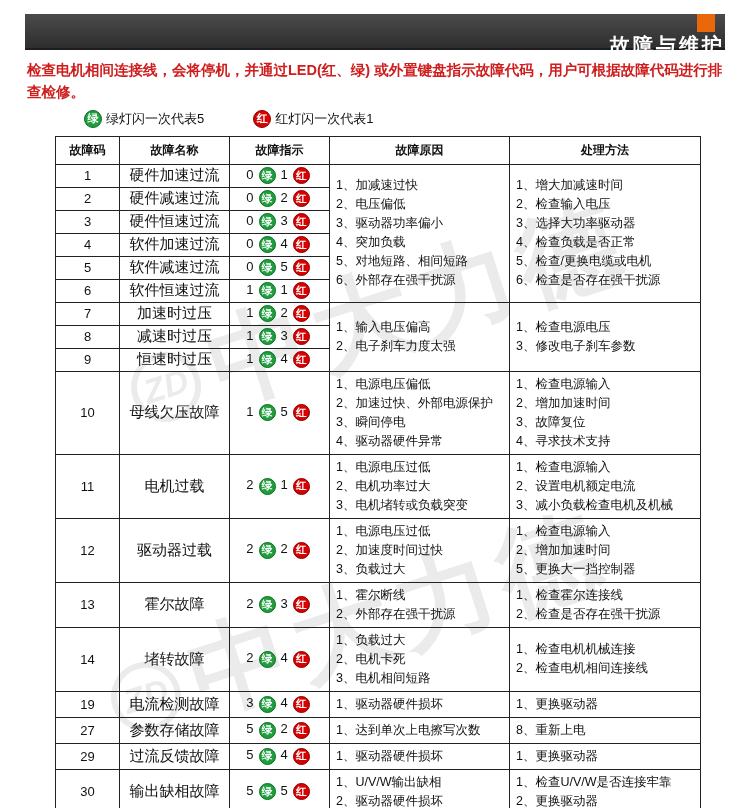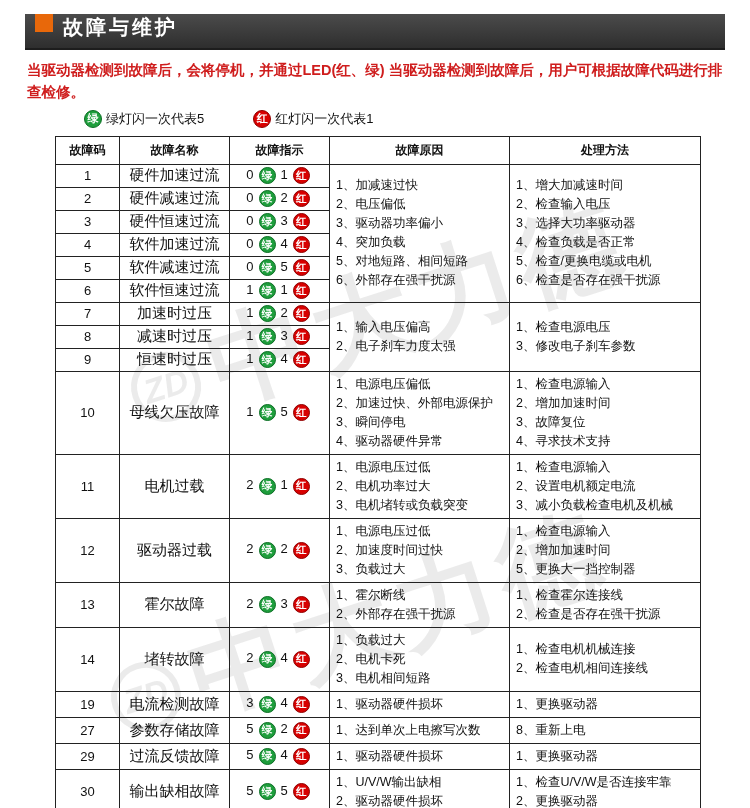--- a/index.html
+++ b/index.html
@@ -9,22 +9,23 @@
     font-family: "Liberation Sans", "DejaVu Sans", sans-serif;
     color:#111;
   }
   .page {
     position: relative; width: 750px; height: 808px;
     background:#fff; overflow: hidden; padding: 14px 25px 0 25px;
   }
   
   .title-bar {
     height: 36px; background: linear-gradient(#4b4b4b, #2e2e2e);
-    display: flex; align-items: flex-start; padding-left: 10px;
+    display: flex; align-items: flex-end; padding-left: 10px;
     border-bottom: 2px solid #1d1d1d;
+    flex-direction: column;
   }
   .title-square { width:18px; height:18px; background:#e8680a; margin-right:10px; flex:0 0 auto; }
   .title-text { color:#fff; font-size:20px; font-weight:bold; letter-spacing:3px; }
   
   .intro {
     margin: 10px 2px 6px 2px; color:#cf1d1d; font-size:14.5px;
     line-height:1.5; font-weight:bold;
   }
   
   .legend { display:flex; align-items:center; margin: 4px 0 8px 55px; font-size:13px; }
@@ -84,21 +85,21 @@
   <div class="wm wm2">
     <span class="wm-logo">ZD</span>
     <span class="wm-text">中大力德</span>
   </div>
 
   <div class="title-bar">
     <span class="title-square"></span>
     <span class="title-text">故障与维护</span>
   </div>
 
-  <div class="intro">当驱动器检测到故障后，会将停机，并通过LED(红、绿) 当驱动器检测到故障后，用户可根据故障代码进行排查检修。</div>
+  <div class="intro">检查电机相间连接线，会将停机，并通过LED(红、绿) 或外置键盘指示故障代码，用户可根据故障代码进行排查检修。</div>
 
   <div class="legend">
     <span class="seg">
       <span class="badge bg">绿</span>
       <span>绿灯闪一次代表5</span>
     </span>
     <span class="seg">
       <span class="badge br">红</span>
       <span>红灯闪一次代表1</span>
     </span>

